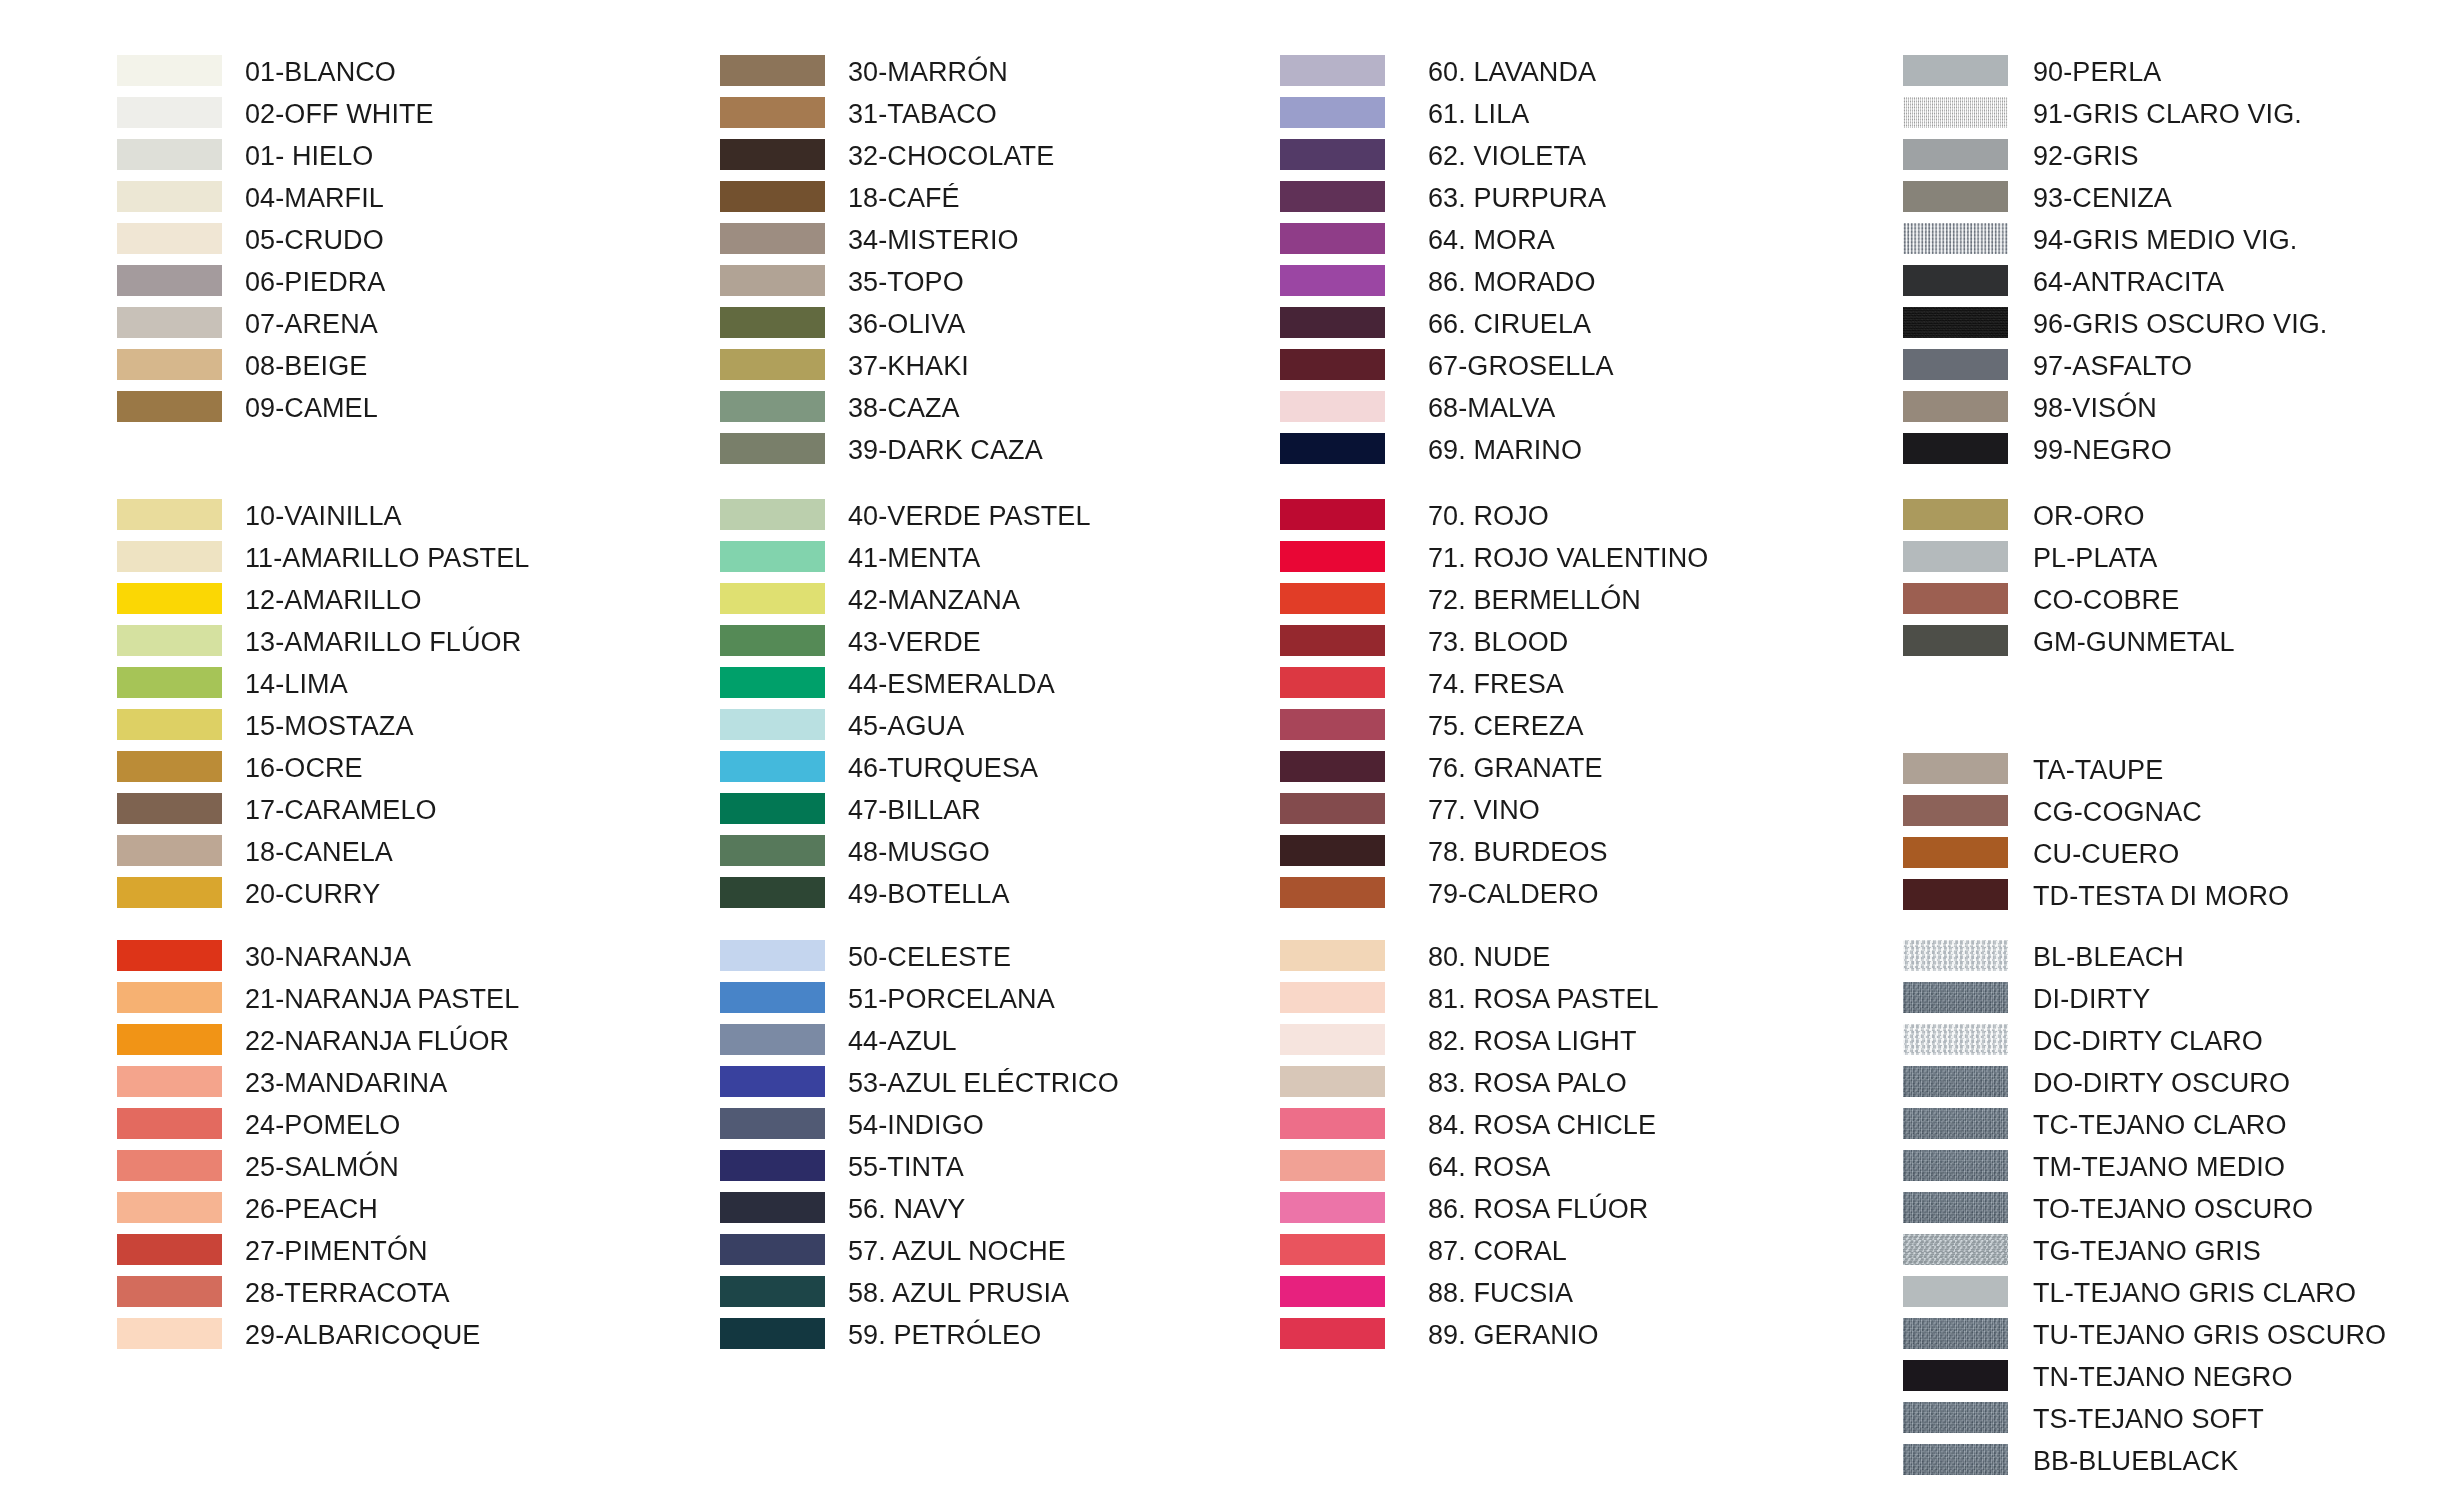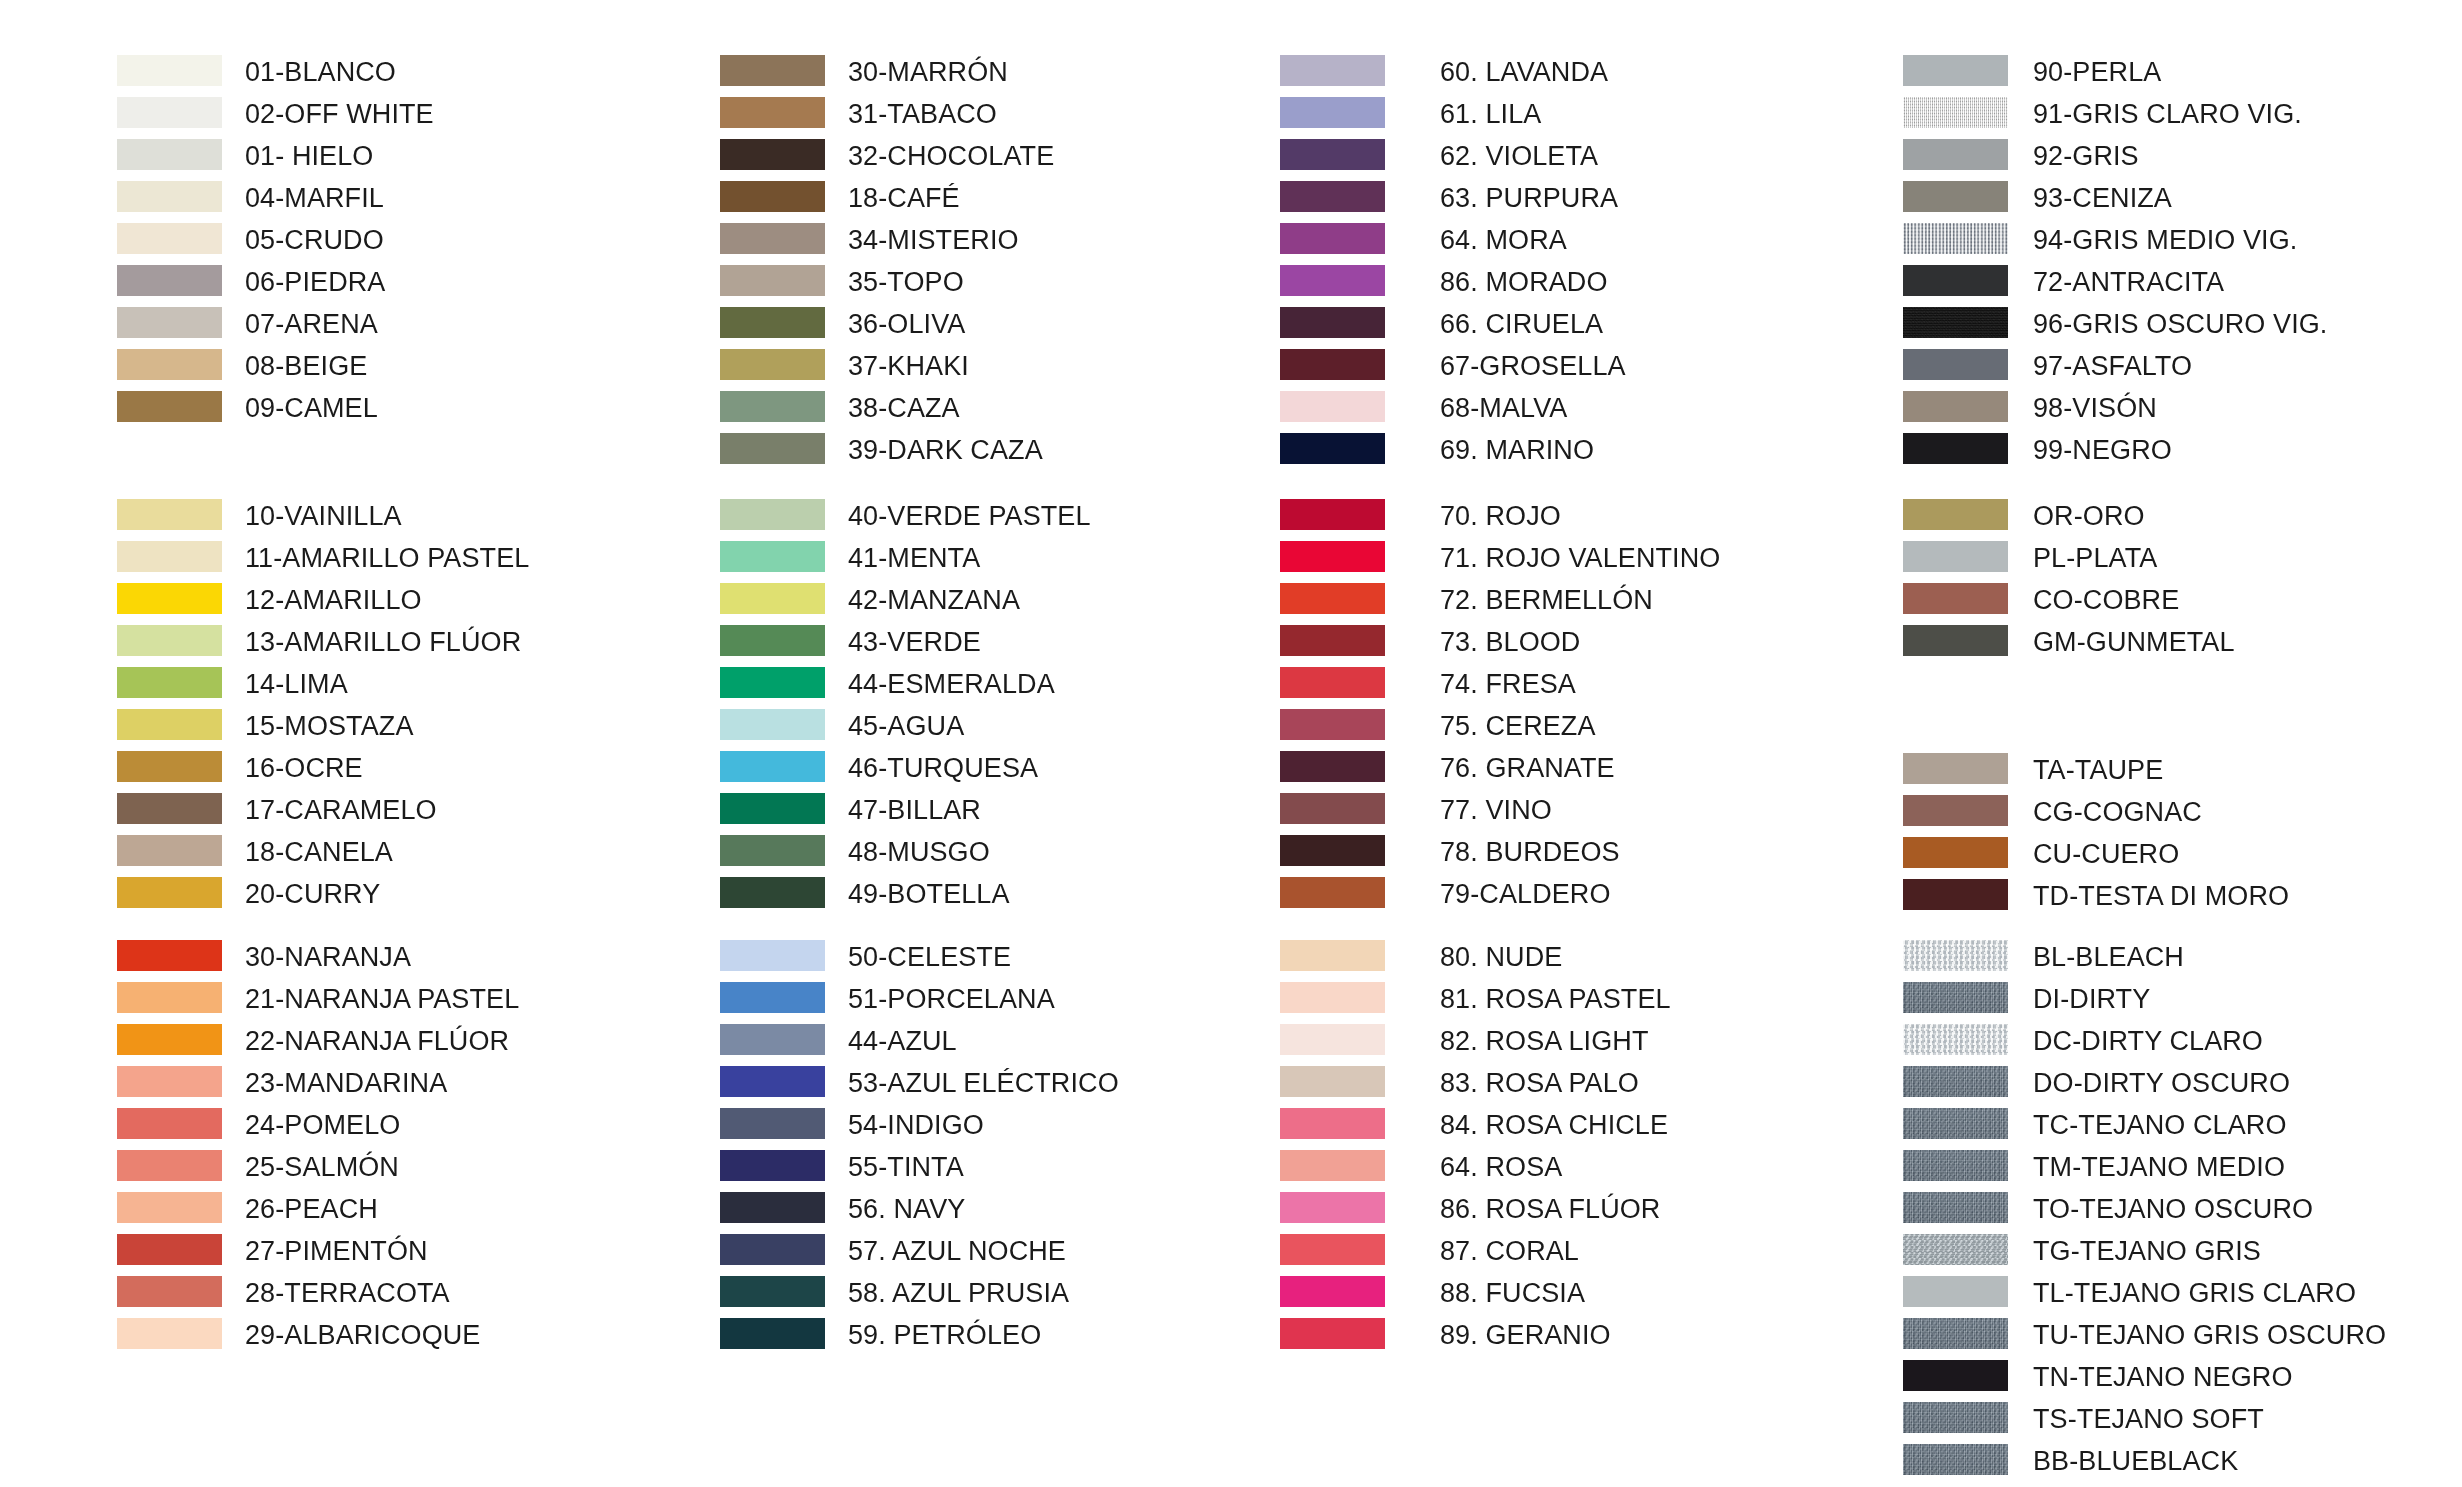--- a/index.html
+++ b/index.html
@@ -55,21 +55,21 @@
     font-size: 27px;
     line-height: 31px;
     color: #1a1a1a;
     font-family: "Liberation Sans", sans-serif;
     letter-spacing: 0.1px;
   }
 
   
   .col-1 .swatch-label { left: 128px; }
   .col-2 .swatch-label { left: 128px; }
-  .col-3 .swatch-label { left: 160px; }
+  .col-3 .swatch-label { left: 148px; }
   .col-4 .swatch-label { left: 130px; }
 
   
   .tex {
     background-repeat: repeat;
     background-size: 4.5px 4.5px, 2.5px 2.5px, 6.5px 3.5px, 100% 100%;
   }
   .tex-light-mel {
     background-image:
       repeating-linear-gradient(90deg, rgba(255,255,255,.85) 0 1px, rgba(120,120,120,.30) 1px 2px),
@@ -519,21 +519,21 @@
         <div class="swatch-row">
           <div class="swatch" style="background: rgb(135, 131, 121);"></div>
           <span class="swatch-label">93-CENIZA</span>
         </div>
         <div class="swatch-row">
           <div class="swatch tex tex-mid-mel" style="background-color: rgb(191, 197, 202);"></div>
           <span class="swatch-label">94-GRIS MEDIO VIG.</span>
         </div>
         <div class="swatch-row">
           <div class="swatch" style="background: rgb(47, 48, 50);"></div>
-          <span class="swatch-label">72-ANTRACITA</span>
+          <span class="swatch-label">64-ANTRACITA</span>
         </div>
         <div class="swatch-row">
           <div class="swatch tex tex-dark-mel" style="background-color: rgb(38, 38, 38);"></div>
           <span class="swatch-label">96-GRIS OSCURO VIG.</span>
         </div>
         <div class="swatch-row">
           <div class="swatch" style="background: rgb(103, 108, 117);"></div>
           <span class="swatch-label">97-ASFALTO</span>
         </div>
         <div class="swatch-row">

